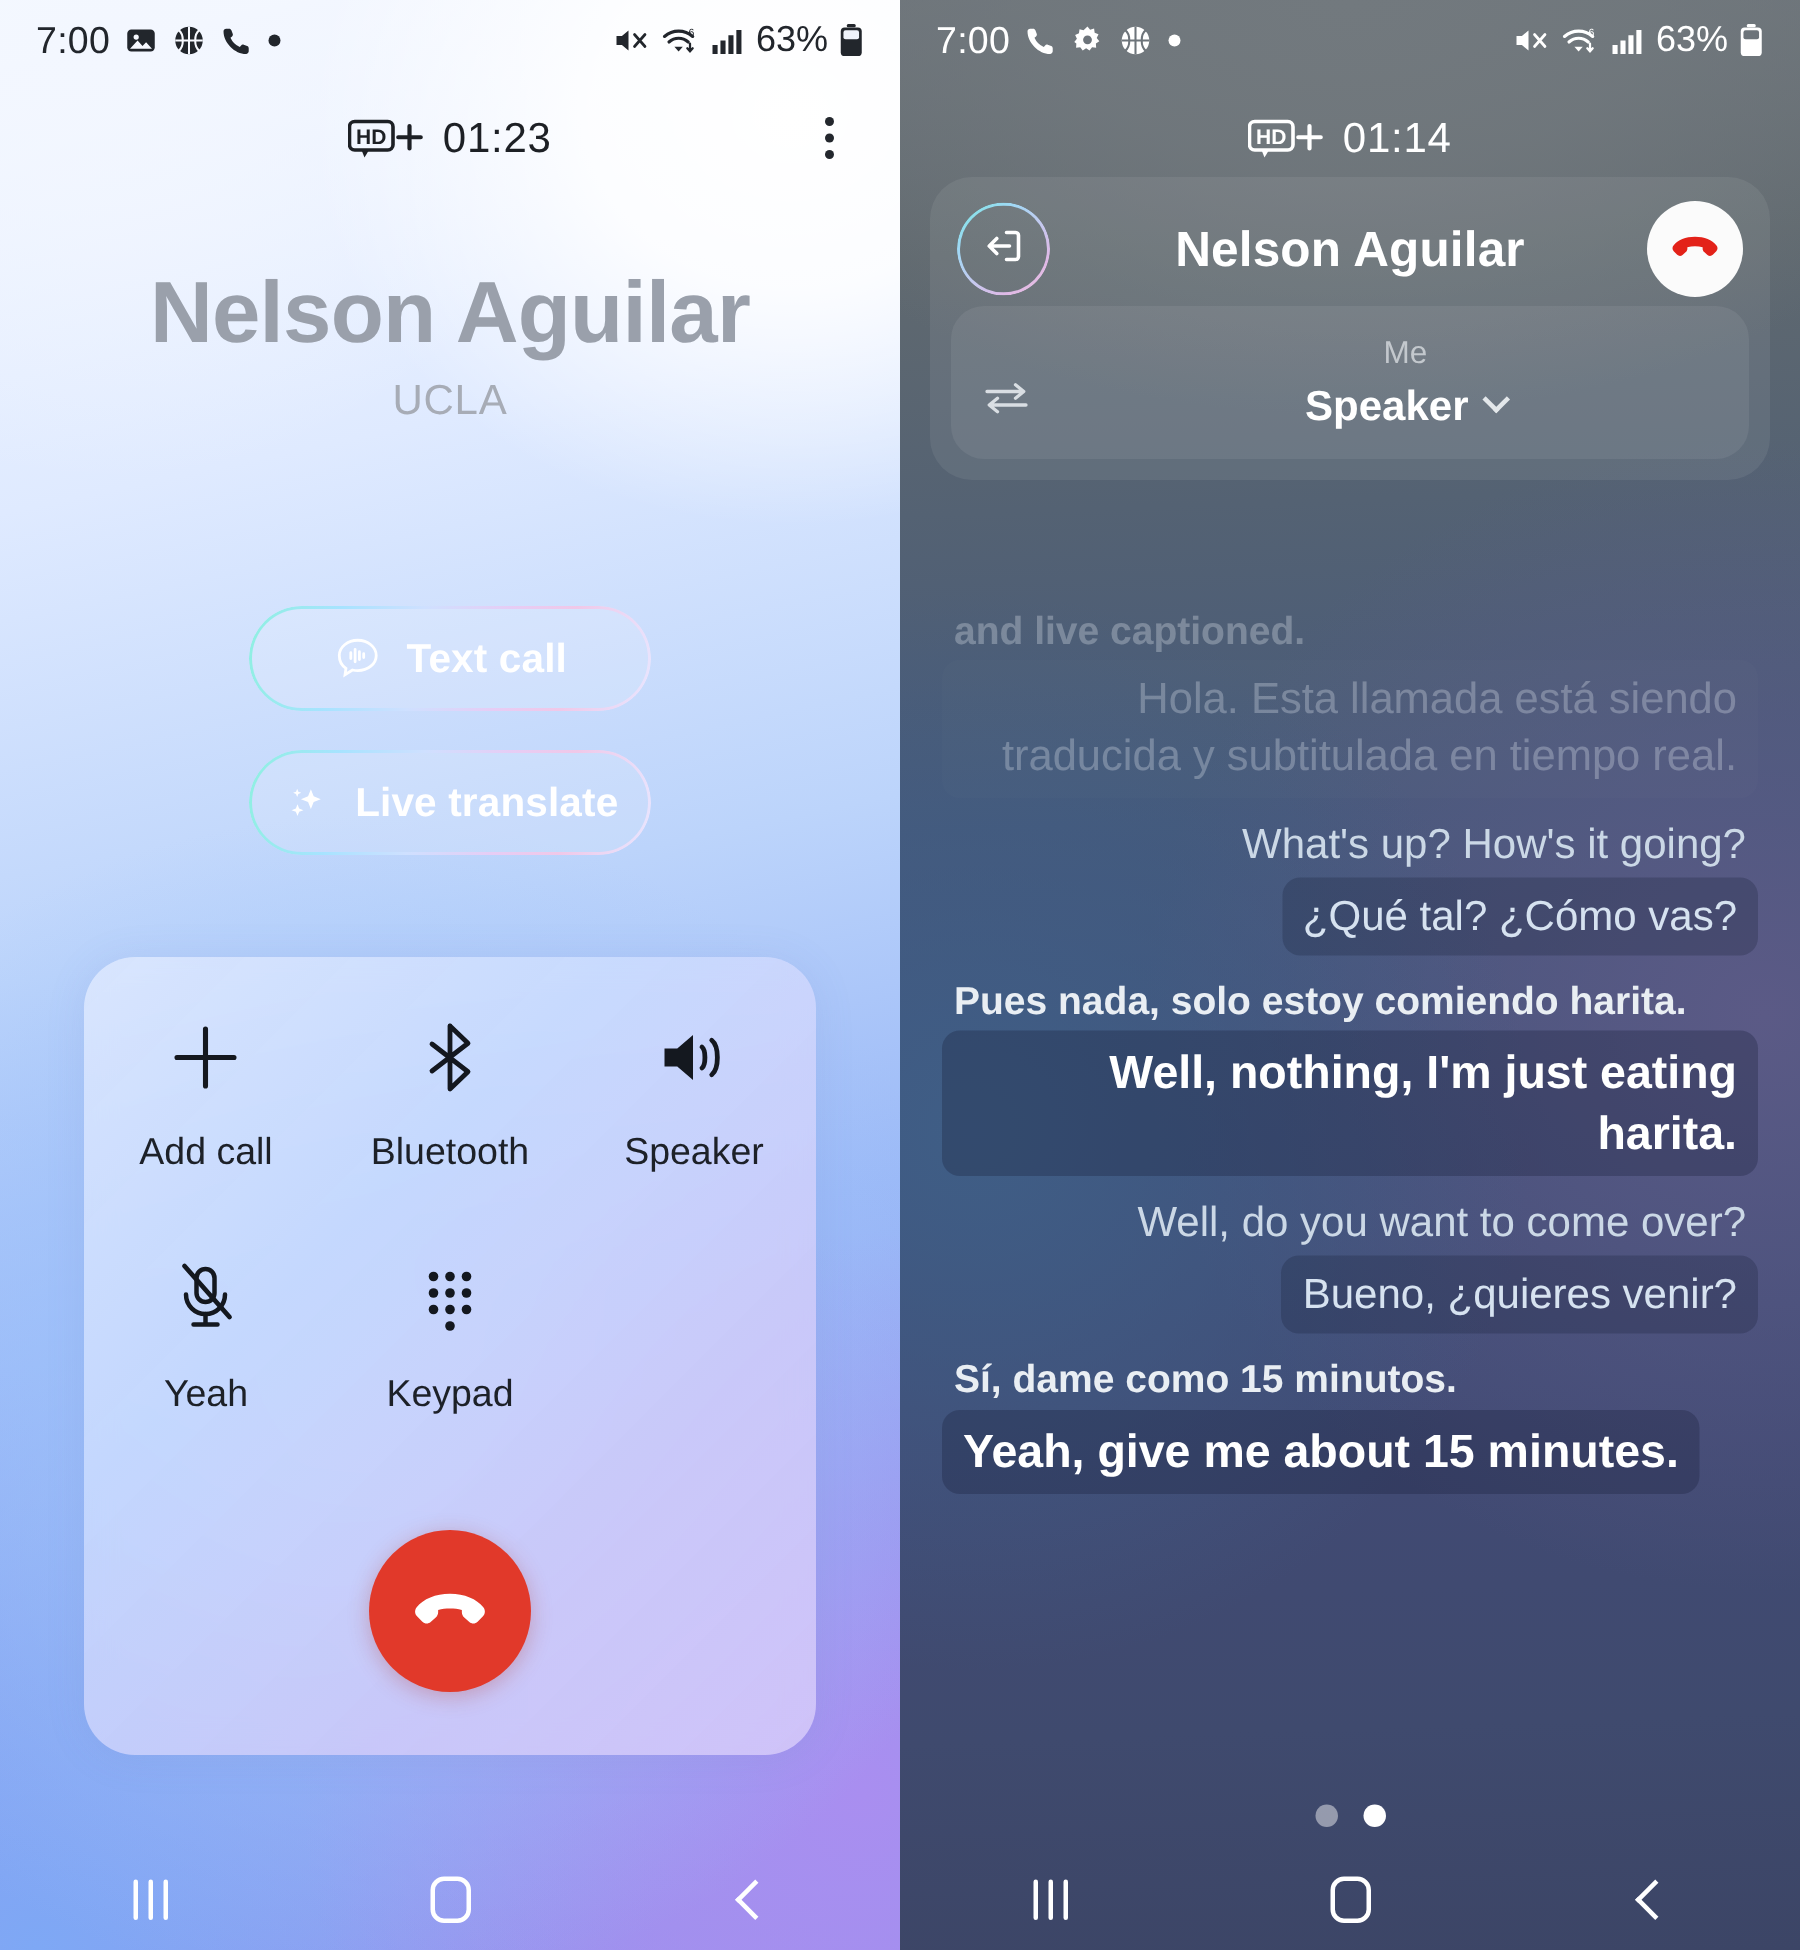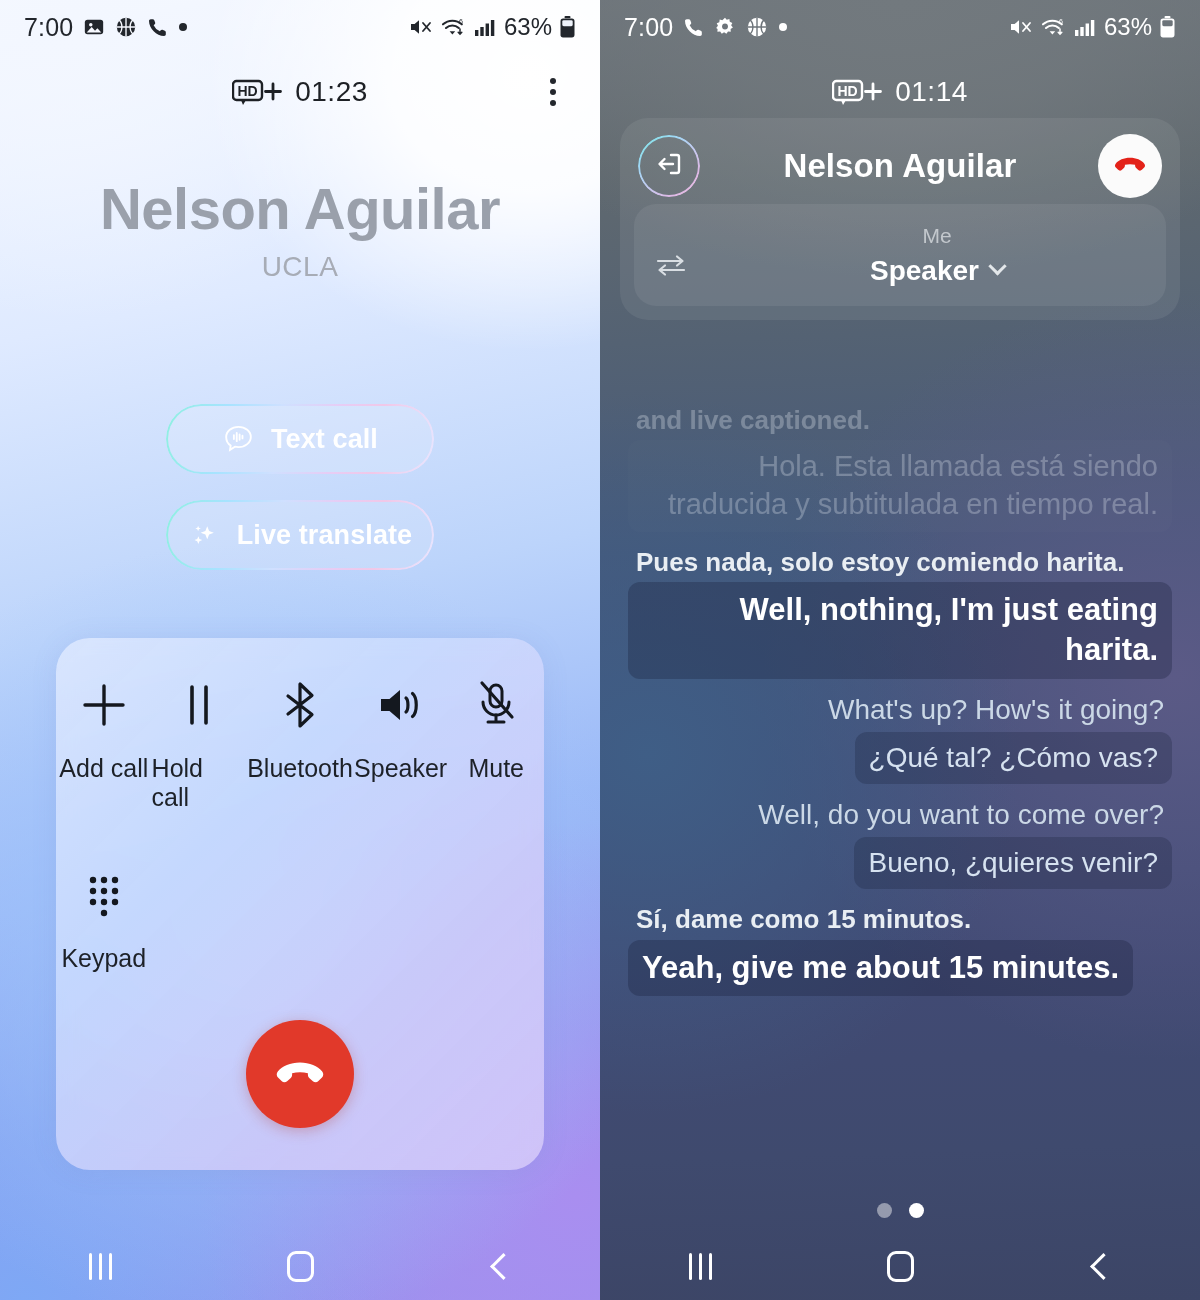--- a/index.html
+++ b/index.html
@@ -80,21 +80,21 @@
   
   .control-card {
     position: absolute; left: 56px; right: 56px; top: 638px; height: 532px;
     border-radius: 34px;
     background: linear-gradient(135deg, rgba(226,235,255,0.78) 0%, rgba(208,223,255,0.76) 35%, rgba(214,206,250,0.78) 70%, rgba(218,206,250,0.8) 100%);
     backdrop-filter: blur(10px);
     box-shadow: 0 2px 26px rgba(110,120,190,0.13);
   }
   .ctrl-grid {
     position: absolute; top: 38px; left: 0; right: 0;
-    display: grid; grid-template-columns: repeat(5,1fr); row-gap: 54px;
+    display: grid; grid-template-columns: repeat(3,1fr); row-gap: 54px;
   }
   .ctrl { display: flex; flex-direction: column; align-items: center; gap: 20px; }
   .ctrl-ico { height: 58px; display: flex; align-items: center; justify-content: center; }
   .ctrl-label { font-size: 25px; color: #1d2128; }
 
   .endcall {
     position: absolute; left: 50%; transform: translateX(-50%); bottom: 42px;
     width: 108px; height: 108px; border-radius: 50%;
     background: #e1392a; display: flex; align-items: center; justify-content: center;
     box-shadow: 0 3px 14px rgba(180,50,36,0.3);
@@ -296,28 +296,20 @@
           <span class="ctrl-ico">
             <svg width="54" height="54" viewBox="0 0 54 54">
                 <path d="M27 8v38M8 27h38" stroke="#14181f" stroke-width="3.4" stroke-linecap="round"></path>
               </svg>
           </span>
           <span class="ctrl-label">Add call</span>
         </div>
         <div class="ctrl">
           <span class="ctrl-ico">
             <svg width="54" height="54" viewBox="0 0 54 54">
-                <path d="M20 9v36M34 9v36" stroke="#14181f" stroke-width="3.6" stroke-linecap="round"></path>
-              </svg>
-          </span>
-          <span class="ctrl-label">Hold call</span>
-        </div>
-        <div class="ctrl">
-          <span class="ctrl-ico">
-            <svg width="54" height="54" viewBox="0 0 54 54">
                 <path d="M27 6v42l12-11.5L15 18M27 6l12 11.5L15 36" stroke="#14181f" stroke-width="3.2" fill="none" stroke-linejoin="round" stroke-linecap="round"></path>
               </svg>
           </span>
           <span class="ctrl-label">Bluetooth</span>
         </div>
         <div class="ctrl">
           <span class="ctrl-ico">
             <svg width="54" height="54" viewBox="0 0 54 54">
               <path d="M7 21h8.5L26 12v30l-10.5-9H7z" fill="#14181f"></path>
               <path d="M32 20c2.6 2.1 2.6 11.9 0 14M38.5 15.5c5 4 5 19 0 23" stroke="#14181f" stroke-width="3.2" fill="none" stroke-linecap="round"></path>
@@ -327,21 +319,21 @@
         </div>
         <div class="ctrl">
           <span class="ctrl-ico">
             <svg width="54" height="54" viewBox="0 0 54 54">
               <rect x="21" y="7" width="12" height="22" rx="6" fill="none" stroke="#14181f" stroke-width="3"></rect>
               <path d="M14 24c0 7.2 5.8 13 13 13s13-5.8 13-13" stroke="#14181f" stroke-width="3" fill="none" stroke-linecap="round"></path>
               <path d="M27 37v6M19 44h16" stroke="#14181f" stroke-width="3" stroke-linecap="round"></path>
               <path d="M13 5l30 34" stroke="#14181f" stroke-width="3.2" stroke-linecap="round"></path>
             </svg>
           </span>
-          <span class="ctrl-label">Mute</span>
+          <span class="ctrl-label">Yeah</span>
         </div>
         <div class="ctrl">
           <span class="ctrl-ico">
             <svg width="54" height="54" viewBox="0 0 54 54">
               <g fill="#14181f">
                 <circle cx="16" cy="12" r="3.2"></circle>
                   <circle cx="27" cy="12" r="3.2"></circle>
                   <circle cx="38" cy="12" r="3.2"></circle>
                 <circle cx="16" cy="23" r="3.2"></circle>
                   <circle cx="27" cy="23" r="3.2"></circle>
@@ -495,27 +487,27 @@
           </span>
         </div>
       </div>
     </div>
 
     <div class="transcript">
       <div class="msg them faded">
         <span class="orig">and live captioned.</span>
         <span class="bubble">Hola. Esta llamada está siendo traducida y subtitulada en tiempo real.</span>
       </div>
+      <div class="msg me">
+        <span class="orig">What's up? How's it going?</span>
+        <span class="bubble">¿Qué tal? ¿Cómo vas?</span>
+      </div>
       <div class="msg them">
         <span class="orig">Pues nada, solo estoy comiendo harita.</span>
         <span class="bubble">Well, nothing, I'm just eating harita.</span>
-      </div>
-      <div class="msg me">
-        <span class="orig">What's up? How's it going?</span>
-        <span class="bubble">¿Qué tal? ¿Cómo vas?</span>
       </div>
       <div class="msg me">
         <span class="orig">Well, do you want to come over?</span>
         <span class="bubble">Bueno, ¿quieres venir?</span>
       </div>
       <div class="msg them">
         <span class="orig">Sí, dame como 15 minutos.</span>
         <span class="bubble">Yeah, give me about 15 minutes.</span>
       </div>
     </div>

